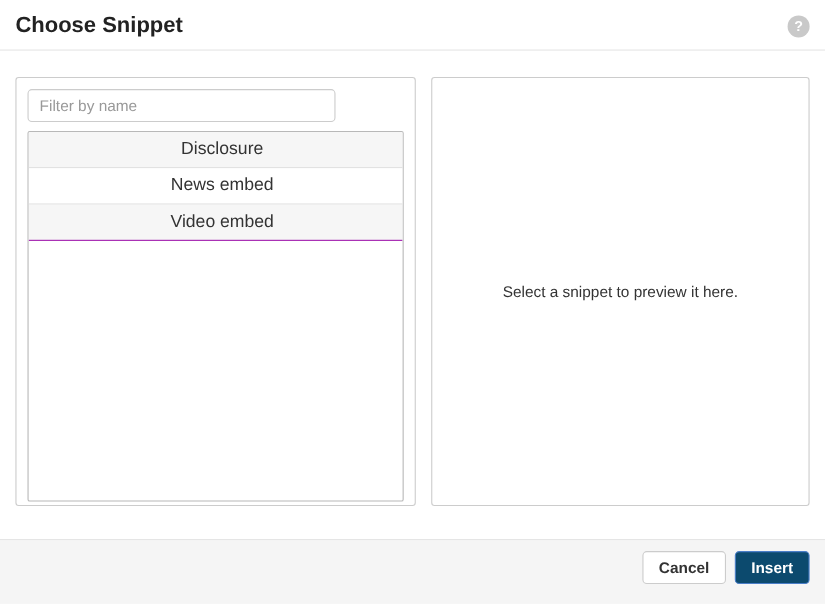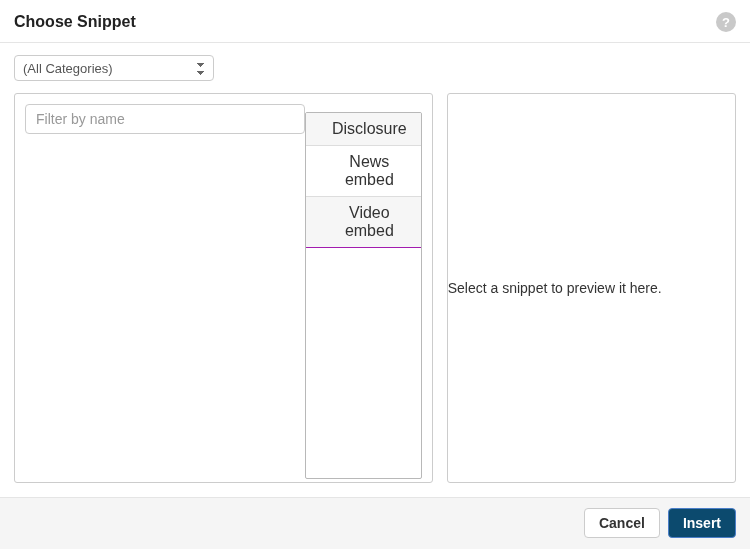--- a/index.html
+++ b/index.html
@@ -13,21 +13,21 @@
       overflow: hidden;
     }
     .modal { display: flex; flex-direction: column; height: 100%; }
     .modal-header {
       display: flex;
       align-items: center;
       justify-content: space-between;
       padding: 12px 14px 10px 14px;
       border-bottom: 1px solid #e5e5e5;
     }
-    .modal-title { font-size: 16px; font-weight: bold; color: #222; }
+    .modal-title { font-size: 20px; font-weight: bold; color: #222; }
     .help-icon {
       width: 20px; height: 20px; border-radius: 50%;
       background: #c9c9c9; color: #fff;
       display: flex; align-items: center; justify-content: center;
       font-size: 13px; font-weight: bold; cursor: pointer;
     }
     .modal-body { padding: 12px 14px 0 14px; flex: 1; display: flex; flex-direction: column; }
     .category-select {
       width: 200px; height: 26px;
       border: 1px solid #ccc; border-radius: 4px;
@@ -35,21 +35,21 @@
       font-size: 13px; color: #555;
       appearance: none; -webkit-appearance: none;
       background-image: linear-gradient(45deg, transparent 50%, #666 50%), linear-gradient(135deg, #666 50%, transparent 50%), linear-gradient(0deg, transparent 0%, transparent 100%), linear-gradient(45deg, transparent 50%, #666 50%), linear-gradient(135deg, #666 50%, transparent 50%);
       background-position: calc(100% - 12px) 7px, calc(100% - 8px) 7px, 0 0, calc(100% - 12px) 15px, calc(100% - 8px) 15px;
       background-size: 4px 4px, 4px 4px, 0 0, 4px 4px, 4px 4px;
       background-repeat: no-repeat;
     }
     .panels { display: flex; gap: 14px; margin-top: 12px; flex: 1; padding-bottom: 14px; }
     .panel-left, .panel-right {
       flex: 1; border: 1px solid #ccc; border-radius: 3px;
-      display: flex; flex-direction: row;
+      display: flex; flex-direction: column;
       height: 390px;
     }
     .panel-left { padding: 10px 10px 3px 10px; }
     .filter-input {
       width: 280px; height: 30px;
       border: 1px solid #ccc; border-radius: 4px;
       padding: 0 10px; font-size: 14px; color: #555;
     }
     .filter-input::placeholder { color: #999; }
     .snippet-list {
@@ -61,21 +61,21 @@
       padding: 7px 14px 7px 26px;
       font-size: 16px; color: #333;
       border-bottom: 1px solid #ddd;
       cursor: pointer;
       background: #f6f6f6;
       text-align: center;
     }
     .snippet-item:nth-child(2) { background: #fff; }
     .snippet-item:last-child { border-bottom: 1px solid #a21caf; }
     .panel-right {
-      align-items: center; 
+      align-items: center; justify-content: center;
       color: #333; font-size: 14px;
     }
     .modal-footer {
       background: #f5f5f5;
       border-top: 1px solid #e5e5e5;
       padding: 10px 14px 18px 14px;
       display: flex; justify-content: flex-end; gap: 8px;
     }
     .btn {
       padding: 6px 14px; font-size: 14px;
@@ -87,23 +87,20 @@
 </head>
 <body>
 
 <div class="modal">
   <div class="modal-header">
     <div class="modal-title">Choose Snippet</div>
     <div class="help-icon">?</div>
   </div>
 
   <div class="modal-body">
-    <select class="category-select">
-      <option>(All Categories)</option>
-    </select>
 
     <div class="panels">
       <div class="panel-left">
         <input type="text" class="filter-input" placeholder="Filter by name" style="">
         <div class="snippet-list">
           <div class="snippet-item">Disclosure</div>
           <div class="snippet-item">News embed</div>
           <div class="snippet-item">Video embed</div>
         </div>
       </div>

